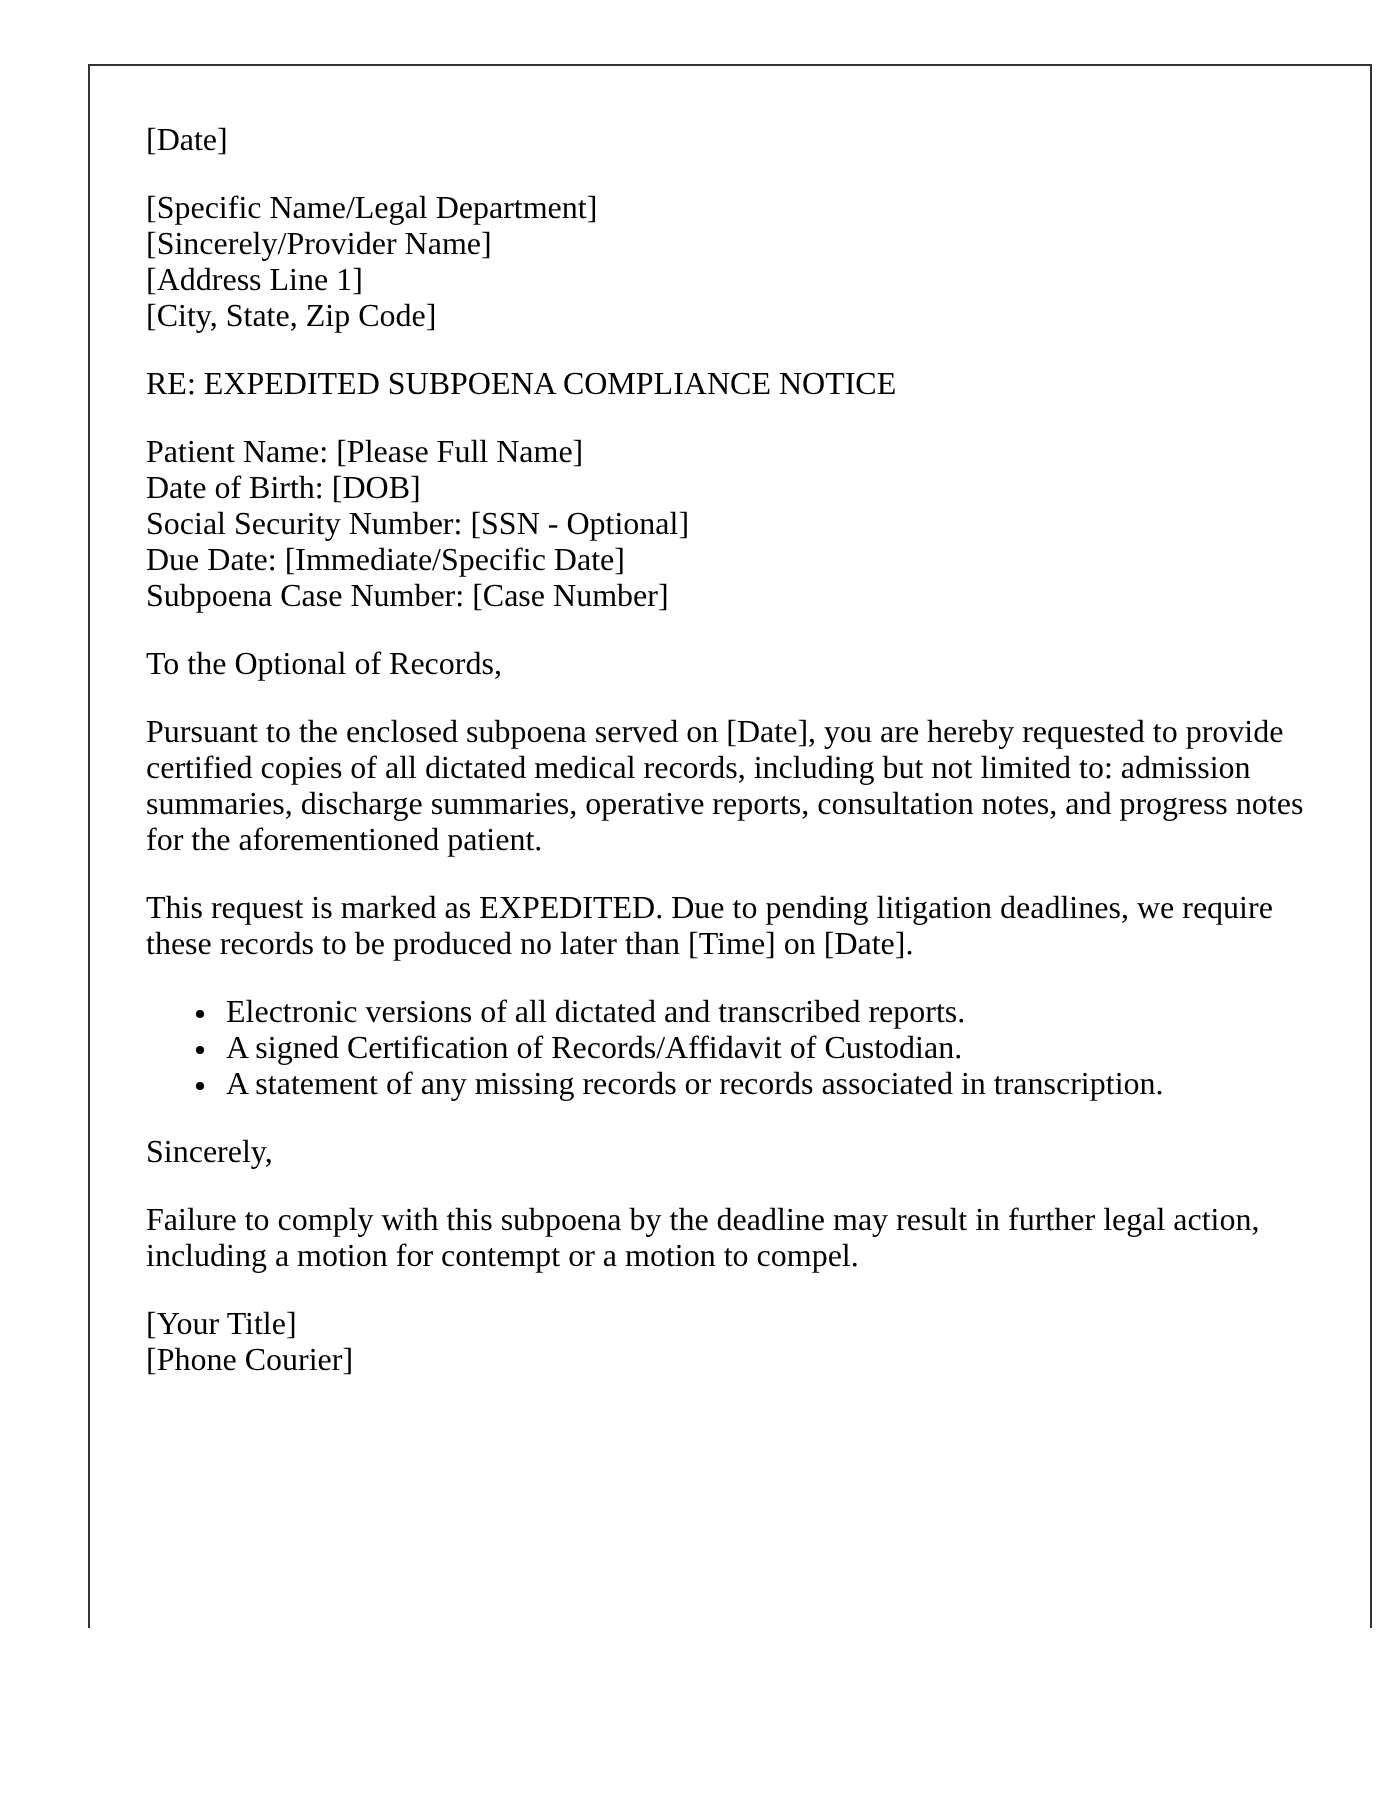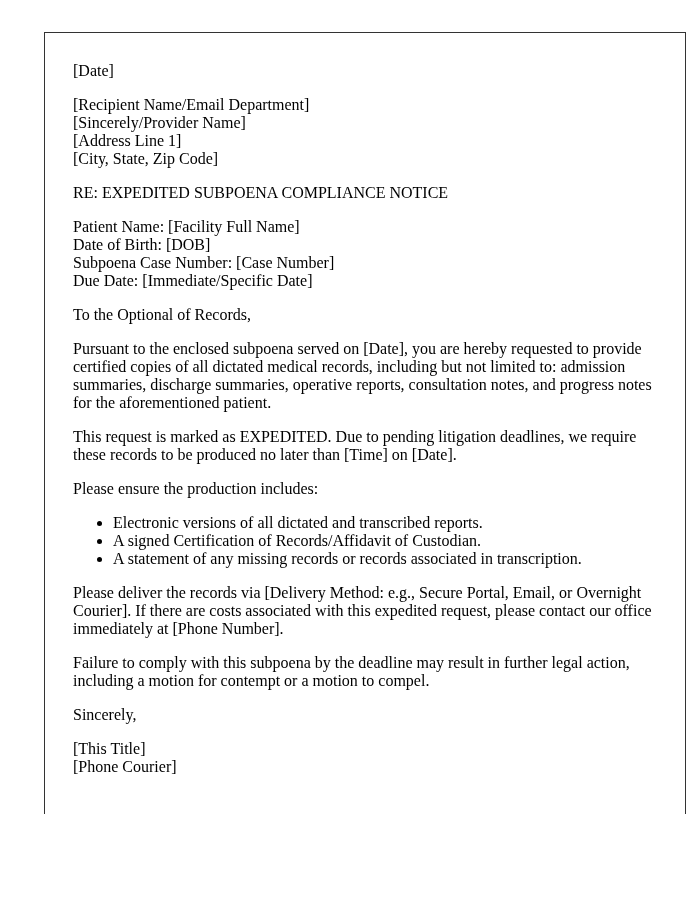--- a/index.html
+++ b/index.html
@@ -56,54 +56,53 @@
   </style>
 </head>
 <body>
 
 <div class="page-clip">
   <div class="letter">
 
     <p>[Date]</p>
 
     <p>
-      <span class="line">[Recipient Name/Email Department]</span>
+      <span class="line">[Specific Name/Legal Department]</span>
       <span class="line">[Sincerely/Provider Name]</span>
       <span class="line">[Address Line 1]</span>
       <span class="line">[City, State, Zip Code]</span>
     </p>
 
     <h1>RE: EXPEDITED SUBPOENA COMPLIANCE NOTICE</h1>
 
     <p>
-      <span class="line"><span>Patient Name:</span> <span>[Facility Full Name]</span></span>
+      <span class="line"><span>Patient Name:</span> <span>[Please Full Name]</span></span>
       <span class="line"><span>Date of Birth:</span> <span>[DOB]</span></span>
+      <span class="line"><span>Social Security Number:</span> <span>[SSN - Optional]</span></span>
+      <span class="line"><span>Due Date:</span> <span>[Immediate/Specific Date]</span></span>
       <span class="line"><span>Subpoena Case Number:</span> <span>[Case Number]</span></span>
-      <span class="line"><span>Due Date:</span> <span>[Immediate/Specific Date]</span></span>
     </p>
 
     <p>To the Optional of Records,</p>
 
     <p>Pursuant to the enclosed subpoena served on [Date], you are hereby requested to provide certified copies of all dictated medical records, including but not limited to: admission summaries, discharge summaries, operative reports, consultation notes, and progress notes for the aforementioned patient.</p>
 
     <p><span>This request is marked as </span><span class="bold">EXPEDITED</span><span>. Due to pending litigation deadlines, we require these records to be produced no later than [Time] on [Date].</span></p>
 
-    <p>Please ensure the production includes:</p>
 
     <ul>
       <li>Electronic versions of all dictated and transcribed reports.</li>
       <li>A signed Certification of Records/Affidavit of Custodian.</li>
       <li>A statement of any missing records or records associated in transcription.</li>
     </ul>
 
-    <p>Please deliver the records via [Delivery Method: e.g., Secure Portal, Email, or Overnight Courier]. If there are costs associated with this expedited request, please contact our office immediately at [Phone Number].</p>
+
+    <p>Sincerely,</p>
 
     <p>Failure to comply with this subpoena by the deadline may result in further legal action, including a motion for contempt or a motion to compel.</p>
 
-    <p>Sincerely,</p>
-
     <p>
-      <span class="line">[This Title]</span>
+      <span class="line">[Your Title]</span>
       <span class="line">[Phone Courier]</span>
     </p>
 
   </div>
 </div>
 
 </body></html>

